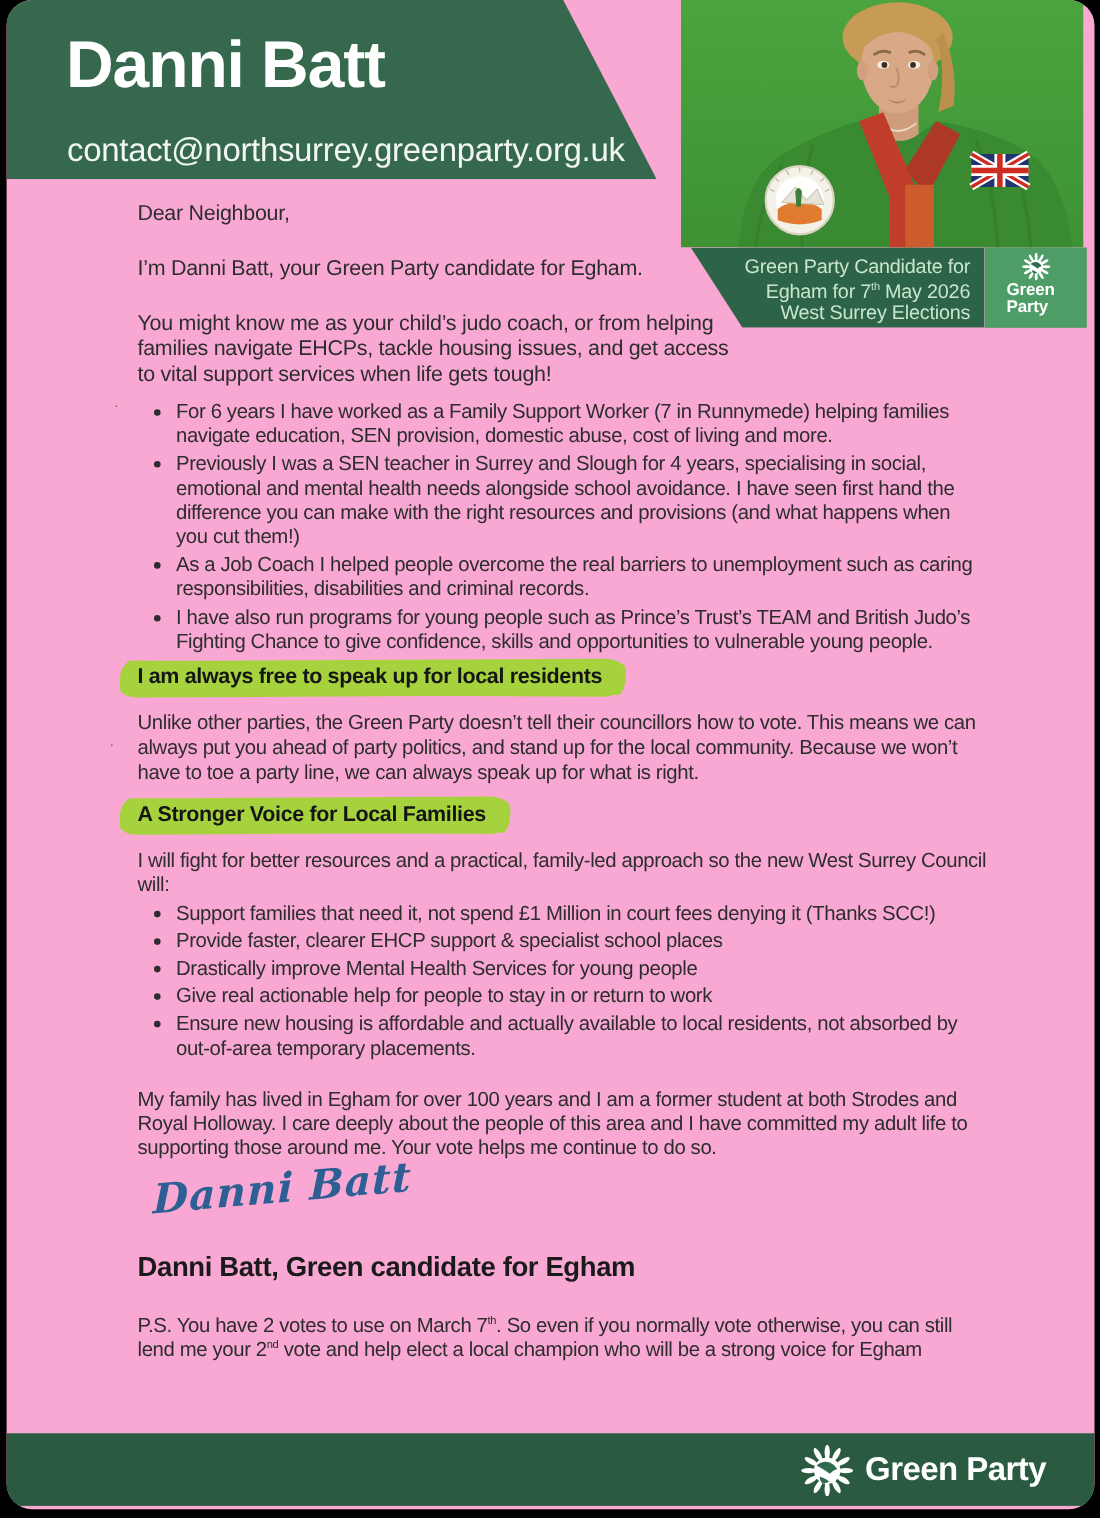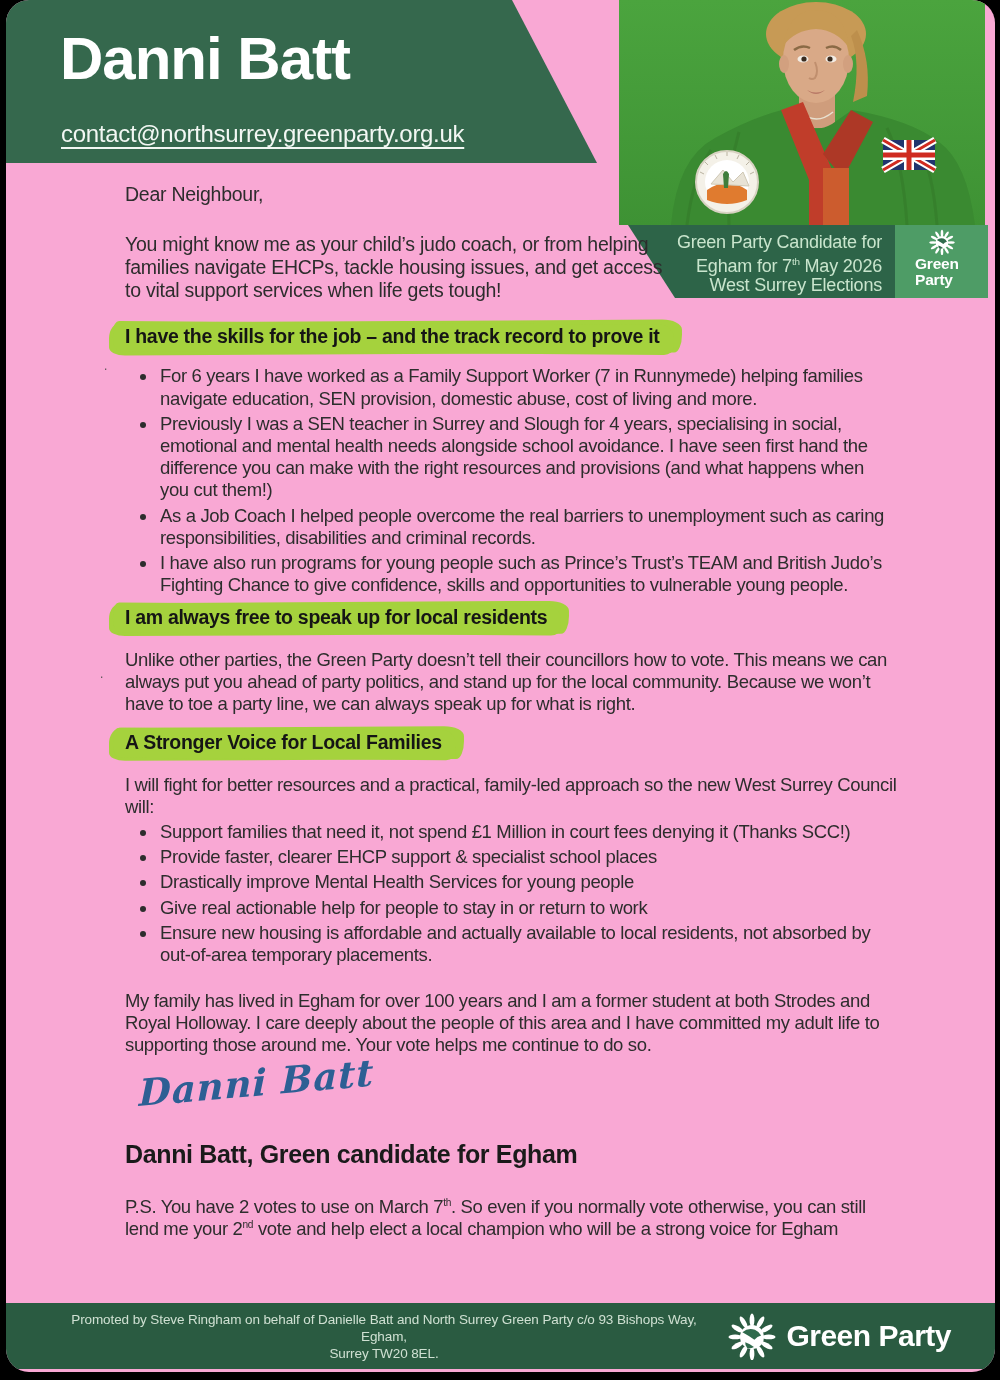--- a/index.html
+++ b/index.html
@@ -21,21 +21,21 @@
     background:#35684d;
     clip-path:polygon(0 0, 506px 0, 591px 163px, 0 163px);
   }
   .banner-title{
     position:absolute; left:54px; top:24px;
     font-size:60px; font-weight:bold; color:#fff; letter-spacing:-1px;
     margin:0;
   }
   .banner-email{
     position:absolute; left:55px; top:120px;
-    font-size:24px; color:#f2f7f3; text-decoration:underline; text-underline-offset:5px;
+    font-size:30px; color:#f2f7f3; text-underline-offset:5px;
     letter-spacing:-0.3px; cursor:pointer;
   }
 
   
   .photo{
     position:absolute; left:613px; top:0; width:366px; height:225px;
   }
   .caption-band{
     position:absolute; left:622px; top:225px; width:267px; height:73px;
     background:#2d6448;
@@ -237,24 +237,24 @@
       <div>Party</div>
     </div>
   </div>
 
   <div class="letter">
     <span class="stray-dot dot1">.</span>
     <span class="stray-dot dot2">.</span>
 
     <div class="intro-block">
       <p>Dear Neighbour,</p>
+      <p class="mt">I’m Danni Batt, your Green Party candidate for Egham.</p>
       <p class="mt">You might know me as your child’s judo coach, or from helping families navigate EHCPs, tackle housing issues, and get access to vital support services when life gets tough!</p>
     </div>
 
-    <div class="h-skills"><span class="hl-heading">I have the skills for the job – and the track record to prove it</span></div>
     <ul class="blist">
       <li>For 6 years I have worked as a Family Support Worker (7 in Runnymede) helping families navigate education, SEN provision, domestic abuse, cost of living and more.</li>
       <li>Previously I was a SEN teacher in Surrey and Slough for 4 years, specialising in social, emotional and mental health needs alongside school avoidance. I have seen first hand the difference you can make with the right resources and provisions (and what happens when you cut them!)</li>
       <li>As a Job Coach I helped people overcome the real barriers to unemployment such as caring responsibilities, disabilities and criminal records.</li>
       <li>I have also run programs for young people such as Prince’s Trust’s TEAM and British Judo’s Fighting Chance to give confidence, skills and opportunities to vulnerable young people.</li>
     </ul>
 
     <div class="h-speak"><span class="hl-heading">I am always free to speak up for local residents</span></div>
     <p class="body-par">Unlike other parties, the Green Party doesn’t tell their councillors how to vote. This means we can always put you ahead of party politics, and stand up for the local community. Because we won’t have to toe a party line, we can always speak up for what is right.</p>
 
@@ -271,24 +271,20 @@
     <p class="closing-par">My family has lived in Egham for over 100 years and I am a former student at both Strodes and Royal Holloway. I care deeply about the people of this area and I have committed my adult life to supporting those around me. Your vote helps me continue to do so.</p>
 
     <div><span class="signature">Danni Batt</span></div>
 
     <p class="signoff">Danni Batt, Green candidate for Egham</p>
 
     <p class="ps"><span>P.S. You have 2 votes to use on March 7</span><sup>th</sup><span>. So even if you normally vote otherwise, you can still lend me your 2</span><sup>nd</sup><span> vote and help elect a local champion who will be a strong voice for Egham</span></p>
   </div>
 
   <div class="footer">
-    <div class="footer-text">
-      <span>Promoted by Steve Ringham on behalf of Danielle Batt and North Surrey Green Party c/o 93 Bishops Way, Egham,</span><br>
-      <span>Surrey TW20 8EL.</span>
-    </div>
     <div class="footer-brand">
       <svg class="fb-icon">
           <use href="#gp-logo" width="48" height="48"></use>
         </svg>
       <span class="fb-text">Green Party</span>
     </div>
   </div>
 
 </div>
 

